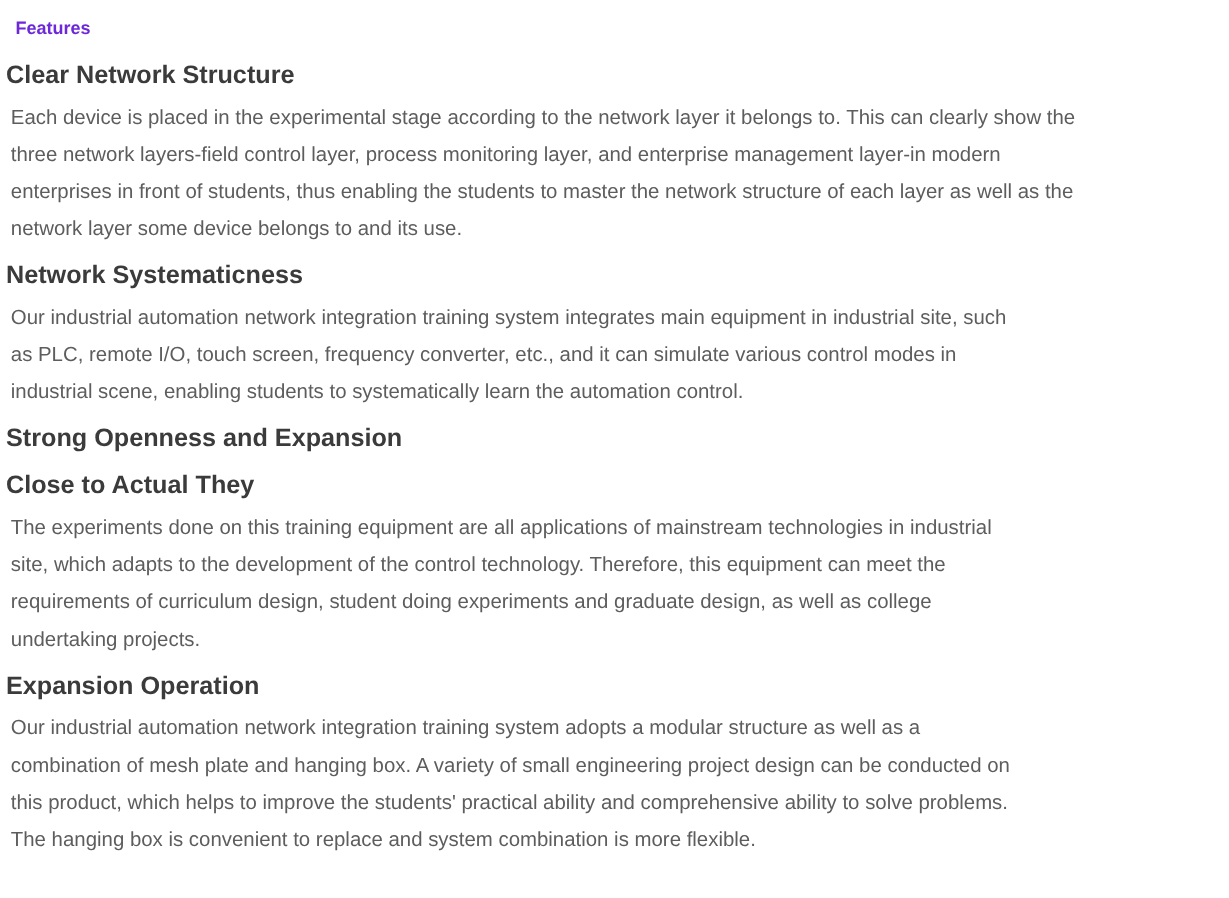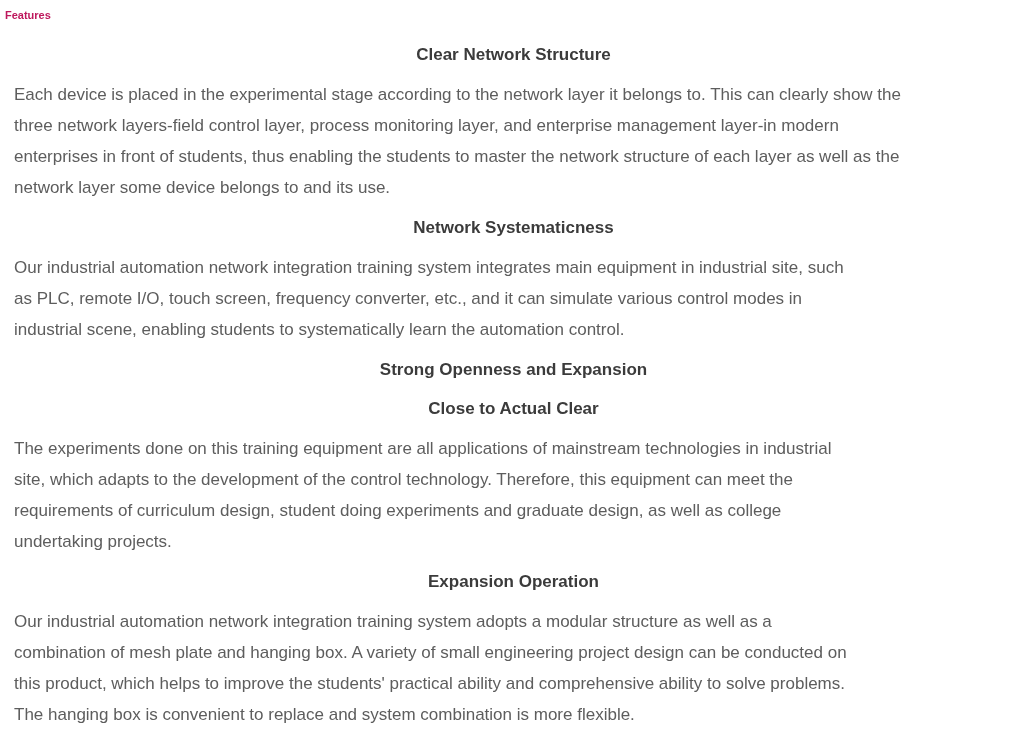--- a/index.html
+++ b/index.html
@@ -13,36 +13,35 @@
     box-sizing: border-box;
     padding: 0 2px 0 5px;
     overflow: hidden;
     background: #ffffff;
     font-family: "Liberation Sans", "DejaVu Sans", sans-serif;
     font-size: 17px;
     line-height: 31px;
     color: #5d5d5d;
   }
   .doc h1 {
-    font-size: 11px;
+    font-size: 15px;
     line-height: 31px;
     font-weight: bold;
-    color: #be185d;
-    margin: 0;
+    color: #6d28d9;
+    margin: 8px;
   }
   .doc h2 {
-    font-size: 17px;
+    font-size: 21px;
     line-height: 31px;
     font-weight: bold;
     color: #3b3b3b;
     margin: 8px 0 0 0;
-    text-align: center;
   }
   .doc p {
-    margin: 9px;
+    margin: 4px;
     white-space: pre-line;
     color: #5d5d5d;
   }
 </style>
 </head>
 <body>
 
 <main class="doc">
   <h1>Features</h1>
 
@@ -59,21 +58,21 @@
     <p>Our industrial automation network integration training system integrates main equipment in industrial site, such
 as PLC, remote I/O, touch screen, frequency converter, etc., and it can simulate various control modes in
 industrial scene, enabling students to systematically learn the automation control.</p>
   </section>
 
   <section>
     <h2>Strong Openness and Expansion</h2>
   </section>
 
   <section>
-    <h2>Close to Actual Clear</h2>
+    <h2>Close to Actual They</h2>
     <p>The experiments done on this training equipment are all applications of mainstream technologies in industrial
 site, which adapts to the development of the control technology. Therefore, this equipment can meet the
 requirements of curriculum design, student doing experiments and graduate design, as well as college
 undertaking projects.</p>
   </section>
 
   <section>
     <h2>Expansion Operation</h2>
     <p>Our industrial automation network integration training system adopts a modular structure as well as a
 combination of mesh plate and hanging box. A variety of small engineering project design can be conducted on

